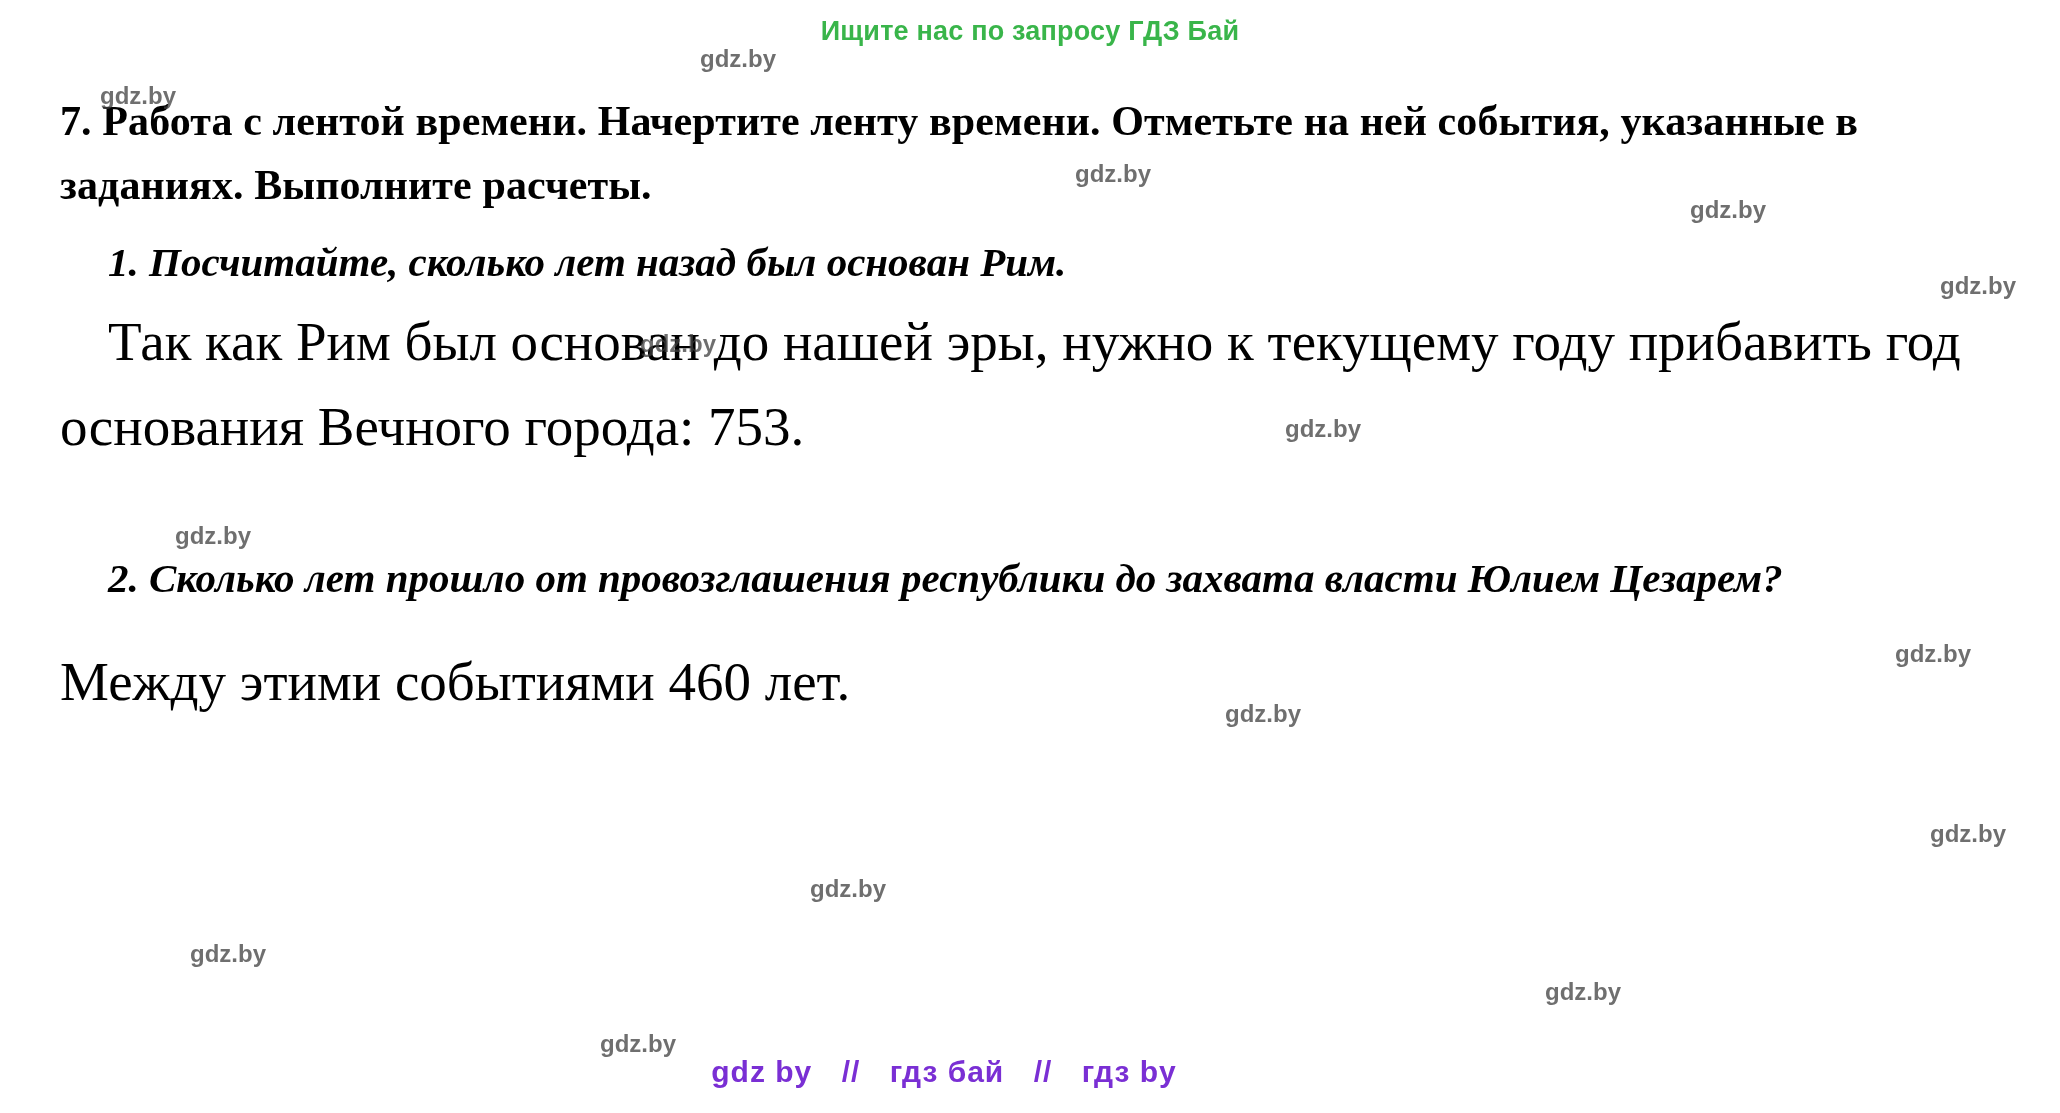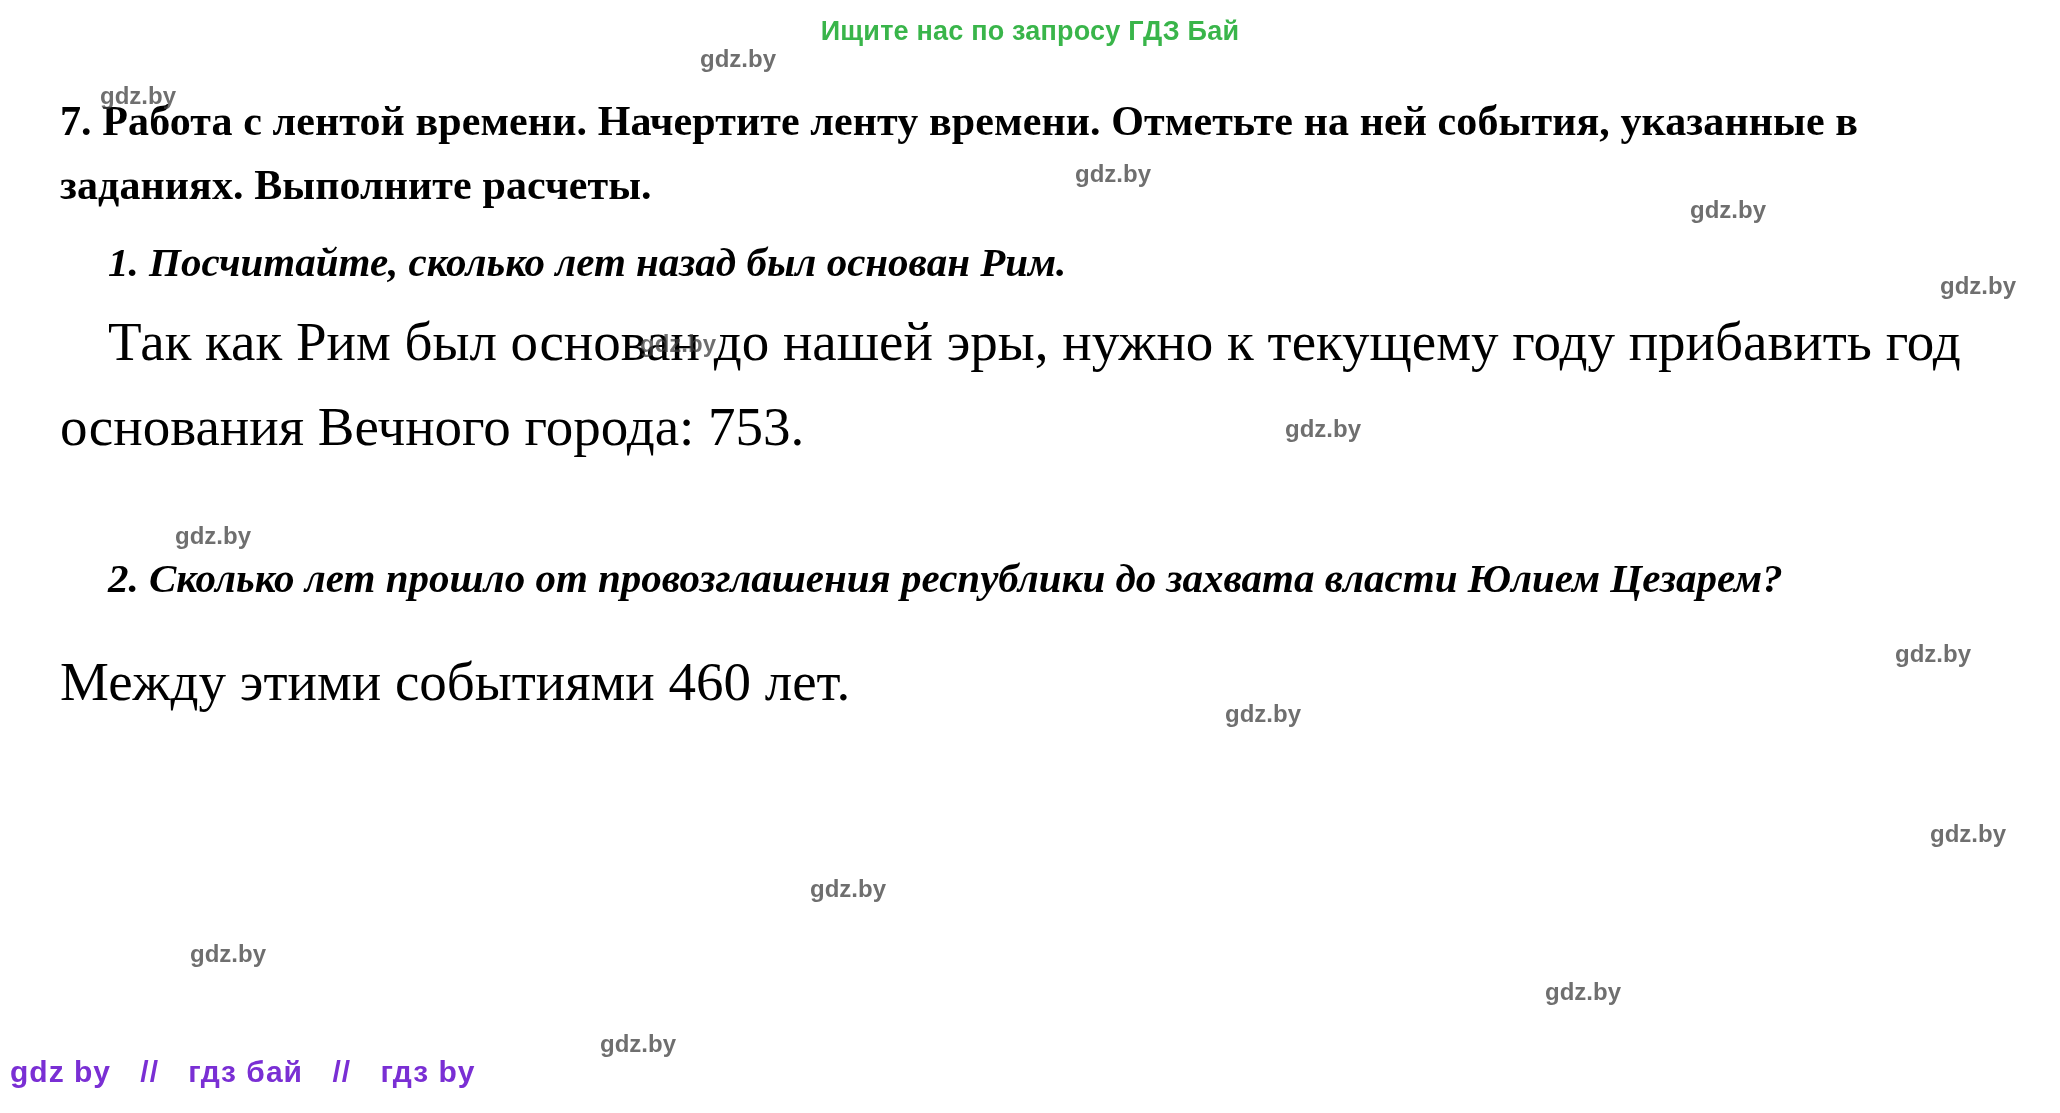--- a/index.html
+++ b/index.html
@@ -76,20 +76,21 @@
     font-weight: bold;
     opacity: 0.75;
     white-space: nowrap;
     pointer-events: none;
   }
   .footer {
     position: absolute;
     bottom: 24px;
     left: 0;
     width: 1888px;
+    text-align: center;
     color: #7a2fd4;
     font-family: "Liberation Sans", sans-serif;
     font-size: 30px;
     font-weight: bold;
     letter-spacing: 1px;
   }
   .footer span { margin: 0 10px; }
 </style>
 </head>
 <body>

